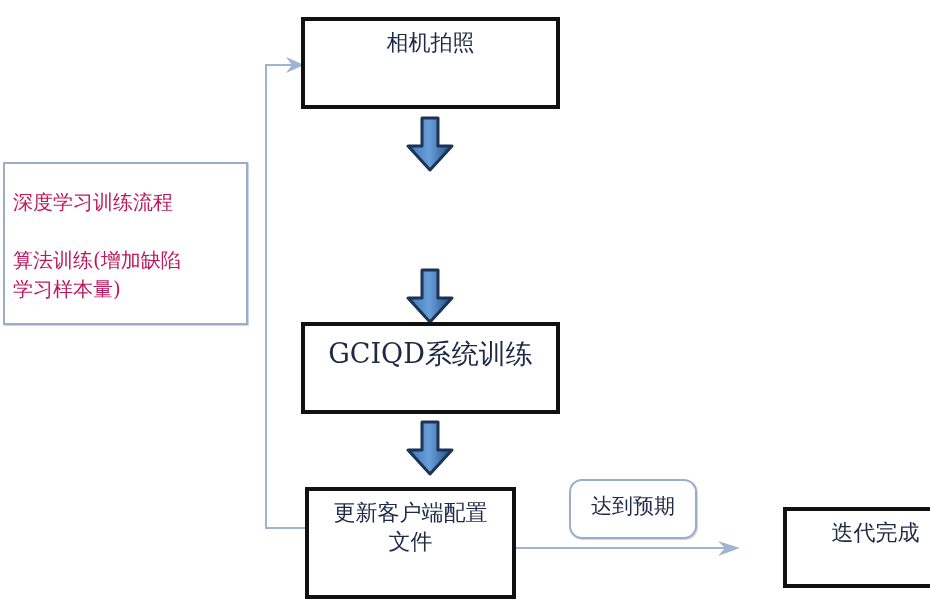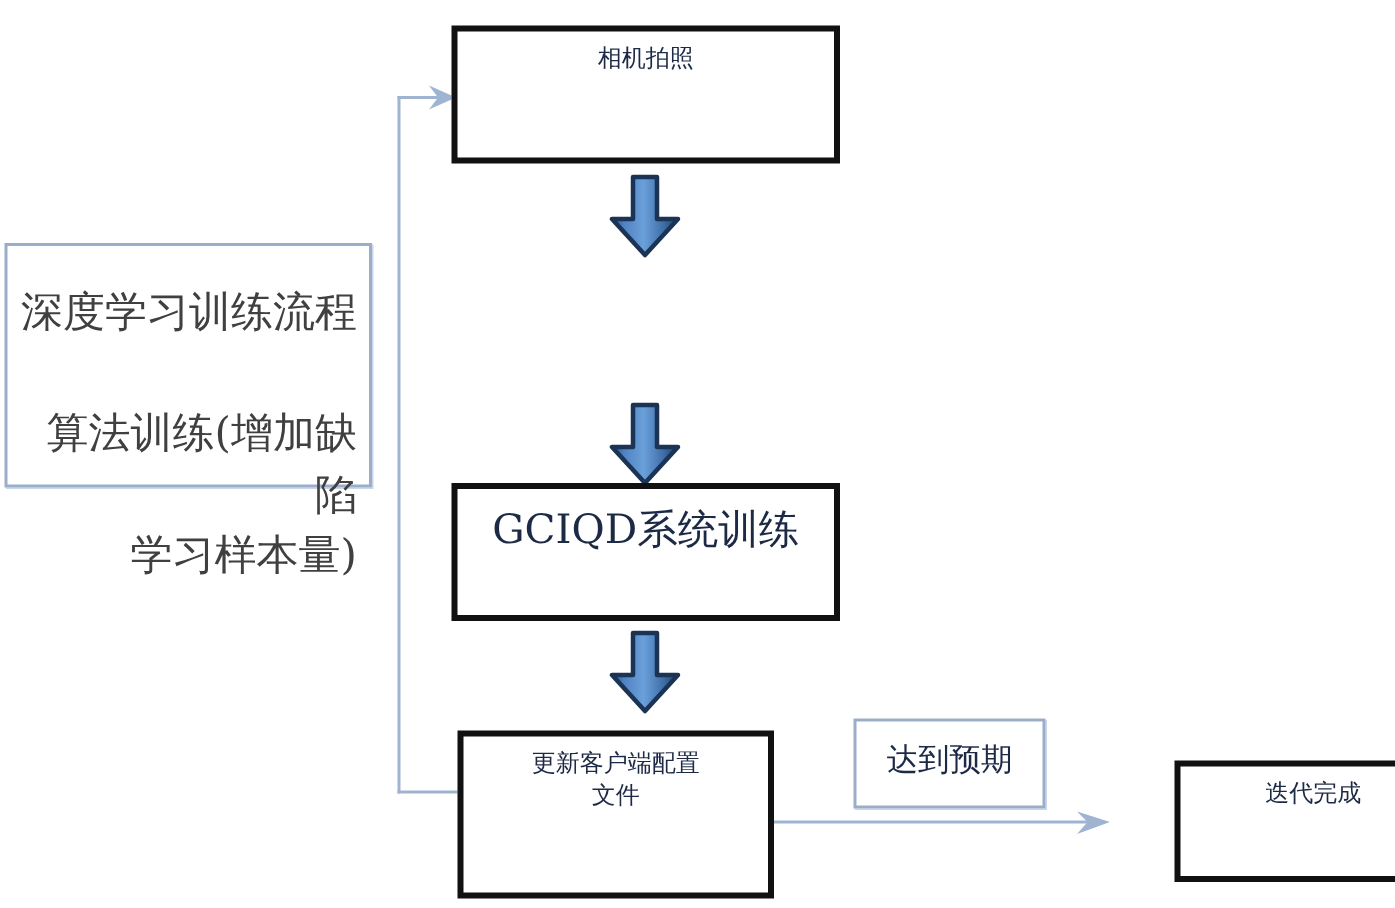--- a/index.html
+++ b/index.html
@@ -36,31 +36,31 @@
     left: 0;
     right: 0;
     text-align: center;
     color: #1d2a45;
     font-family: "DejaVu Serif", "Liberation Serif", serif;
     line-height: 1.30;
     white-space: pre-line;
   }
 
   
-  .label-top { top: 8px; font-size: 16px; }
+  .label-top { top: 8px; font-size: 22px; }
   .label-top-sm { top: 10px; font-size: 27px; }
 
   .info-label {
     position: absolute;
     left: 8px;
     right: 8px;
     top: 24px;
-    text-align: right;
-    color: #404040;
-    font-size: 28px;
+    text-align: left;
+    color: #be185d;
+    font-size: 20px;
     line-height: 1.45;
     white-space: pre-line;
   }
 
   
   .block-arrow {
     position: absolute;
   }
 
   
@@ -140,21 +140,21 @@
       </linearGradient>
     </defs>
     <path d="M18,2 L34,2 L34,30 L48,30 L26,54 L4,30 L18,30 Z" fill="url(#ga3)" stroke="#1b3354" stroke-width="3" stroke-linejoin="round"></path>
   </svg>
 
   <div class="node node-heavy" style="left:305px; top:487px; width:211px; height:112px;">
     <div class="node-label label-top">更新客户端配置
 文件</div>
   </div>
 
-  <div class="node node-light" style="left:569px; top:479px; width:128px; height:60px;">
+  <div class="node node-light" style="left:569px; top:479px; width:128px; height:60px;border-radius:13px;">
     <div class="node-label" style="top:12px; font-size:21px;">达到预期</div>
   </div>
 
   <div class="conn conn-h" style="left:516px; top:547px; width:216px;"></div>
   <svg class="conn-svg" style="left:718px; top:539px;" width="26" height="20" viewBox="0 0 26 20">
     <path d="M0,2 L22,9 L0,17 L7,9 Z" fill="#9fb4d0"></path>
   </svg>
 
   <div class="node node-heavy" style="left:743px; top:507px; width:185px; height:81px;margin-left:40px;">
     <div class="node-label label-top">迭代完成</div>

